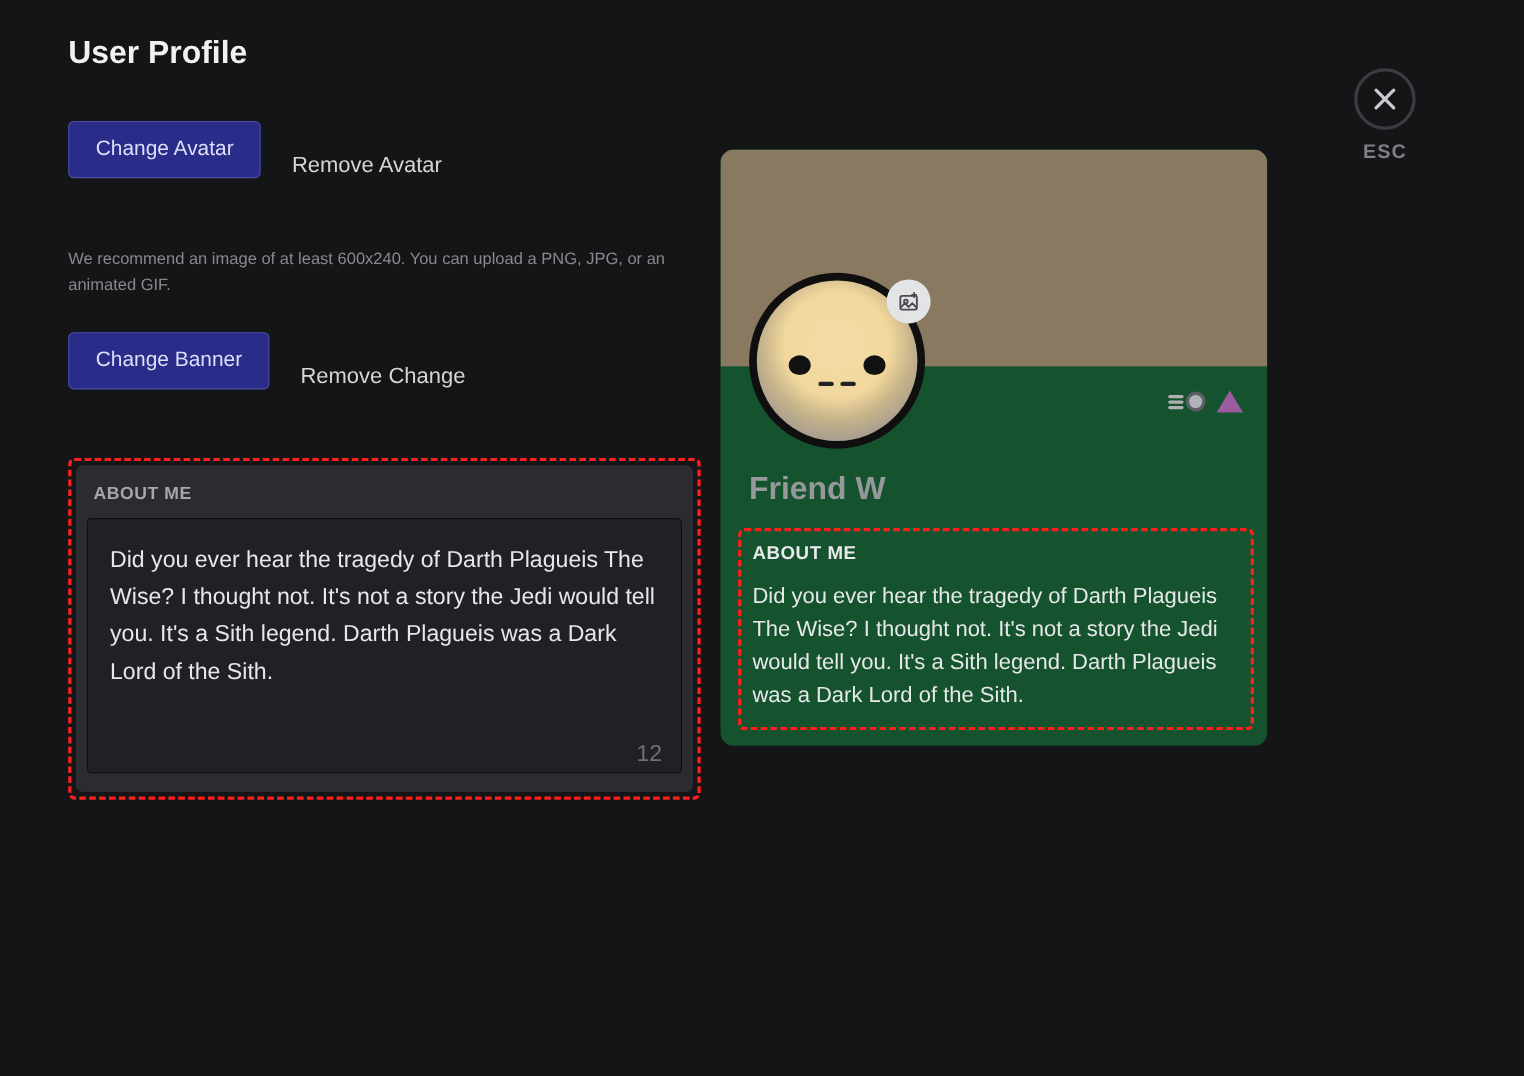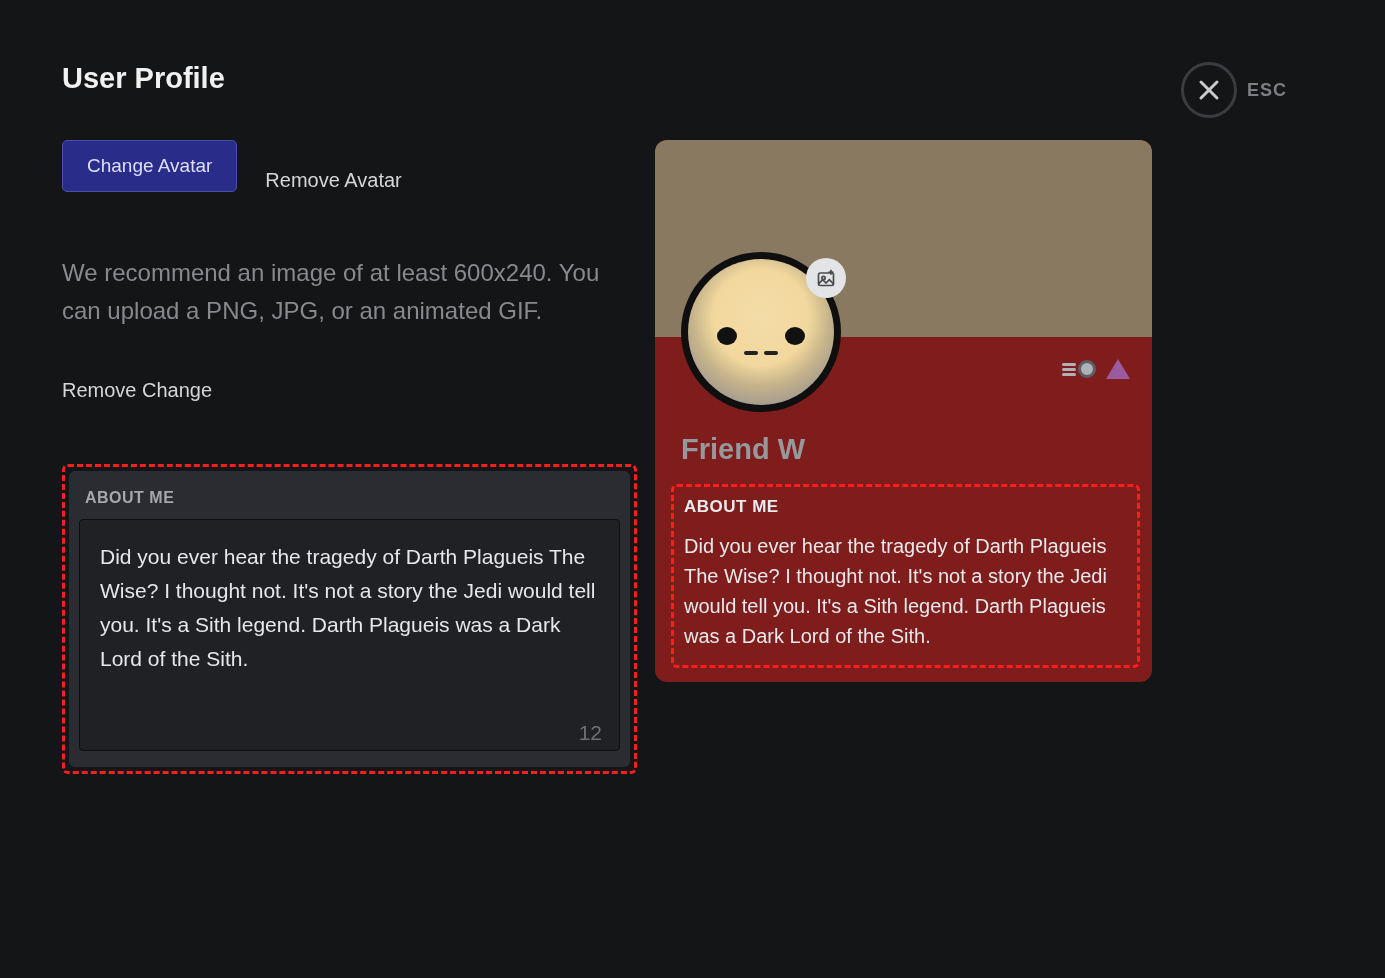--- a/index.html
+++ b/index.html
@@ -1,56 +1,56 @@
 <!DOCTYPE html>
 <html><head>
   <meta charset="utf-8">
   <style>
     * { box-sizing: border-box; margin: 0; padding: 0; }
     html, body { width: 1385px; height: 978px; background: #141517; font-family: "Helvetica Neue", Arial, sans-serif; color: #dcddde; overflow: hidden; }
-    .container { position: relative; width: 100%; height: 100%; padding: 62px 62px; }
+    .container { position: relative; width: 100%; height: 100%; padding: 32px 62px; }
     .page-title { font-size: 29px; font-weight: 700; color: #f1f1f1; margin-bottom: 45px; }
     .columns { display: flex; gap: 18px; }
     .left { flex: 0 0 575px; }
     .right { flex: 0 0 497px; }
     .section-label { font-size: 17px; font-weight: 700; color: #87898c; letter-spacing: 0.5px; margin-bottom: 20px; display:flex; align-items:center; gap:10px;}
-    .section-desc { font-size: 24px; color: #87898c; line-height: 1.6; margin-bottom: 48px; font-weight:400; }
+    .section-desc { font-size: 15px; color: #87898c; line-height: 1.6; margin-bottom: 30px; font-weight:400; }
     .btn-row { display: flex; gap: 28px; align-items: flex-end; margin-bottom: 62px; }
     .btn-primary { background: #2a2c8a; border: 1px solid #4c4ea7; color: #dedff7; font-size: 19px; font-weight: 500; padding: 14px 24px; border-radius: 5px; cursor: pointer; }
     .btn-link { background: transparent; border: none; color: #d5d6d8; font-size: 20px; cursor: pointer; }
     .about-panel { background: #2a2c31; border-radius: 6px; padding: 18px 10px 12px 10px; }
     .about-panel .panel-label { font-size: 16px; font-weight: 700; color: #a5a7ab; letter-spacing: 0.5px; padding-left: 6px; margin-bottom: 12px; }
     .textarea-wrap { position: relative; }
     .about-input { width: 100%; background: #1f2125; border: 1px solid #0e0f11; border-radius: 4px; color: #e6e7e9; font-size: 21px; line-height: 1.62; padding: 20px 20px 44px 20px; min-height: 232px; resize: none; font-family: inherit; }
     .char-count { position: absolute; right: 18px; bottom: 10px; color: #6e7075; font-size: 21px; }
     .highlight { border: 3px dashed #ff1e1e; border-radius: 6px; }
     .highlight-left { padding: 4px; margin-top: 0px; }
     
-    .card { background: #7f1d1d; border-radius: 12px; overflow: hidden; width: 497px; }
+    .card { background: #14532d; border-radius: 12px; overflow: hidden; width: 497px; margin-top: 26px; }
     .banner { height: 197px; background: #8a7961; position: relative; }
     .avatar-wrap { position: absolute; left: 26px; bottom: -75px; width: 160px; height: 160px; border-radius: 50%; background: #0f0f0f; display:flex; align-items:center; justify-content:center;}
     .avatar-img { width: 146px; height: 146px; border-radius: 50%; background: radial-gradient(circle at 50% 40%, #f3dca8 0%, #f2d89d 42%, #c5b38a 60%, #7e7f95 100%); position:relative; overflow:hidden;}
     .avatar-face { position:absolute; top:68px; left:0; right:0; display:flex; justify-content:center; gap:48px;}
     .eye { width:20px; height:18px; background:#111; border-radius:50%;}
     .mouth { position:absolute; top:92px; left:50%; transform:translateX(-50%); display:flex; gap:6px;}
     .mouth span{ width:14px; height:4px; background:#222; border-radius:2px;}
     .edit-badge { position: absolute; right: -5px; top: 6px; width: 40px; height: 40px; border-radius: 50%; background: #e3e4e6; display:flex; align-items:center; justify-content:center; cursor:pointer;}
     .card-body { padding: 96px 26px 26px 26px; position:relative;}
     .badges { position:absolute; right:22px; top:22px; display:flex; gap:10px; align-items:center;}
     .badge-nitro { display:flex; align-items:center; gap:2px;}
     .badge-nitro .trail{ width:14px; height:3px; background:#b0b0b5; border-radius:2px; box-shadow: 0 -5px 0 #b0b0b5, 0 5px 0 #b0b0b5;}
     .badge-nitro .circ{ width:18px; height:18px; border-radius:50%; background:#b1b2b7; border:3px solid #5d5f67;}
     .badge-hype { width:0;height:0; border-left:12px solid transparent; border-right:12px solid transparent; border-bottom:20px solid #9a5c9e;}
     .display-name { font-size: 29px; font-weight: 700; color: #96989c; margin-bottom: 18px; }
     .about-preview-label { font-size: 17px; font-weight: 800; color: #e9eaec; letter-spacing: 0.5px; margin-bottom: 14px; }
     .about-preview-text { font-size: 20px; color: #e7e8ea; line-height: 1.5; }
     .highlight-right { padding: 10px 14px 14px 10px; margin: 0 -14px -12px -10px; }
     .highlight-inner { }
     
-    .close-wrap { position: absolute; top: 62px; right: 98px; display:flex; flex-direction:row; align-items:center; gap:10px;text-align:center;}
+    .close-wrap { position: absolute; top: 62px; right: 98px; display:flex; flex-direction:column; align-items:center; gap:10px;text-align:center;}
     .close-btn { width: 56px; height: 56px; border-radius: 50%; border: 3px solid #3a3c40; background: transparent; display:flex; align-items:center; justify-content:center; cursor:pointer;}
     .close-btn svg { stroke: #c9cbce; }
     .close-label { color: #7d7f83; font-size: 18px; font-weight:700; letter-spacing:1px;}
     .nitro-small{ display:inline-flex; align-items:center; gap:3px; transform:scale(0.75); transform-origin:left center;}
     .nitro-small .trail{ width:10px; height:2px; background:#7b7d81; border-radius:2px; box-shadow: 0 -4px 0 #7b7d81, 0 4px 0 #7b7d81;}
     .nitro-small .circ{ width:14px; height:14px; border-radius:50%; background:#7b7d81; border:2px solid #45474c;}
   </style>
 </head>
 <body>
 
@@ -70,20 +70,21 @@
   <div class="columns">
     <div class="left">
 
       <div class="btn-row">
         <button class="btn-primary">Change Avatar</button>
         <button class="btn-link">Remove Avatar</button>
       </div>
 
       <div class="section-desc">We recommend an image of at least 600x240. You can upload a PNG, JPG, or an animated GIF.</div>
       <div class="btn-row">
+        <button class="btn-primary">Change Banner</button>
         <button class="btn-link">Remove Change</button>
       </div>
 
       <div class="highlight highlight-left">
         <div class="about-panel">
           <div class="panel-label">ABOUT ME</div>
           <div class="textarea-wrap">
             <textarea class="about-input" style="">Did you ever hear the tragedy of Darth Plagueis The Wise? I thought not. It's not a story the Jedi would tell you. It's a Sith legend. Darth Plagueis was a Dark Lord of the Sith.</textarea>
             <div class="char-count">12</div>
           </div>

